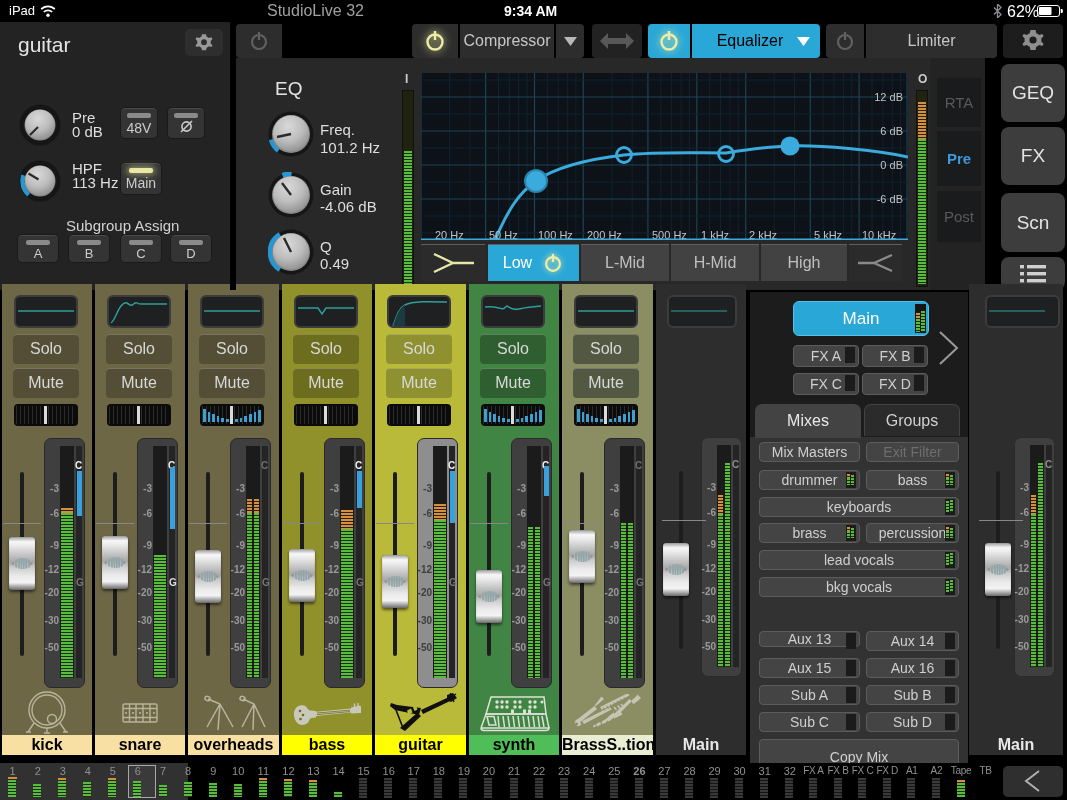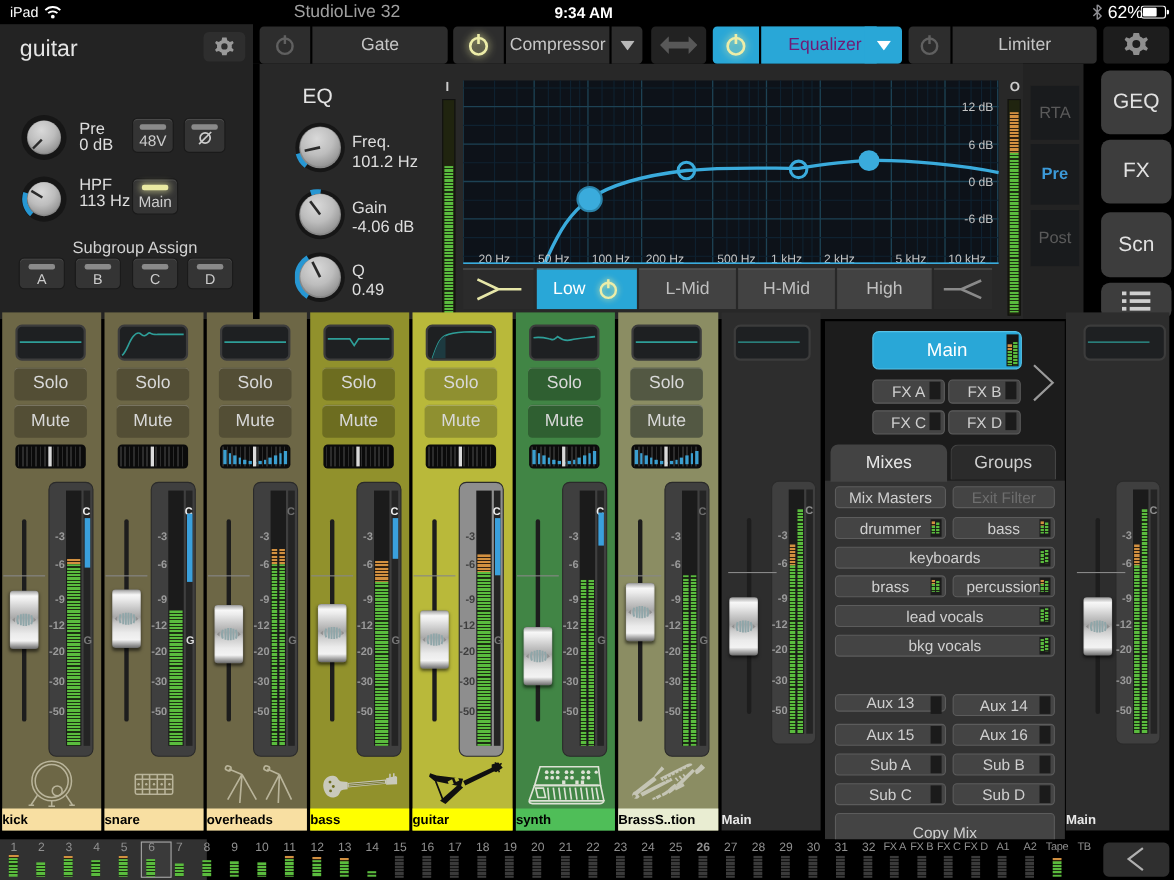--- a/index.html
+++ b/index.html
@@ -44,22 +44,22 @@
 .mbox{position:absolute;left:44px;top:154px;width:41px;height:250px;background:#3f3f3f;
   border-radius:7px;border:1px solid #2a2a2a;}
 .mtrack{position:absolute;left:15px;top:7px;width:14px;height:232px;background:#1b1b1b;}
 .ntrack{position:absolute;left:31px;top:7px;width:6px;height:232px;background:#242424;}
 
 .ftrack{position:absolute;left:20px;top:188px;width:4px;height:184px;background:#1d1d1d;border-radius:2px;}
 .detent{position:absolute;left:3px;top:239px;width:38px;height:1px;background:#888;}
 .cap{position:absolute;left:9px;width:26px;height:53px;border-radius:3px;
   background:linear-gradient(to bottom,#9f9f9f 0,#f7f7f7 9%,#ececec 16%,#c4c4c4 34%,#a9a9a9 47%,#cdcdcd 58%,#ebebeb 74%,#f3f3f3 86%,#909090 96%,#6f6f6f 100%);
   box-shadow:0 2px 3px rgba(0,0,0,.55),inset 0 0 1px rgba(0,0,0,.4);}
-.lab{position:absolute;left:0;top:451px;width:91px;height:20px;font-size:12px;font-weight:bold;
-  color:#000;text-align:left;line-height:20px;}
+.lab{position:absolute;left:0;top:451px;width:91px;height:20px;font-size:16px;font-weight:bold;
+  color:#000;text-align:center;line-height:20px;}
 .seg-g{background:repeating-linear-gradient(to bottom,#5abc3e 0 2px,#1c3012 2px 3px);}
 .seg-o{background:repeating-linear-gradient(to bottom,#d29040 0 2px,#302010 2px 3px);}
 .seg-dim{background:repeating-linear-gradient(to bottom,#3a3a3a 0 2px,#141414 2px 3px);}
 
 #rpanel{left:750px;top:292px;width:218px;height:471px;background:#1c1c1c;}
 .mixbtn{position:absolute;height:20px;background:#444;border:1px solid #5c5c5c;
   border-radius:4px;color:#c9c9c9;font-size:14px;display:flex;align-items:center;justify-content:center;}
 
 #bbar{left:0;top:763px;width:1067px;height:37px;background:#000;}
 .bnum{position:absolute;top:2px;width:26px;text-align:center;color:#909090;font-size:11px;}
@@ -89,21 +89,20 @@
         <rect x="23.7" y="4" width="1.6" height="4" fill="#fff"></rect>
     </svg>
   </div>
 
   <div class="pwr" style="left:236px;width:46px;">
     <svg width="22" height="22" viewBox="0 0 22 22">
         <circle cx="11" cy="12" r="7" stroke="#606060" stroke-width="2.2" fill="none"></circle>
         <line x1="11" y1="2" x2="11" y2="10" stroke="#606060" stroke-width="2.2"></line>
       </svg>
   </div>
-  <div class="tbtn" style="left:284px;width:123px;border-radius:0 4px 4px 0;">Gate</div>
   <div class="pwr" style="left:412px;width:46px;">
     <svg width="24" height="24" viewBox="0 0 24 24" style="filter:drop-shadow(0 0 4px #eeeea0);">
         <circle cx="12" cy="13" r="7.5" stroke="#ededa8" stroke-width="2.4" fill="none"></circle>
         <line x1="12" y1="2" x2="12" y2="11" stroke="#ededa8" stroke-width="2.4"></line>
       </svg>
   </div>
   <div class="tbtn" style="left:460px;width:94px;border-radius:0;">Compressor</div>
   <div class="tbtn" style="left:556px;width:28px;border-radius:0 4px 4px 0;">
     <svg width="13" height="9" viewBox="0 0 13 9">
         <path d="M0 0 H13 L6.5 9 Z" fill="#b8b8b8"></path>
@@ -113,21 +112,21 @@
     <svg width="34" height="16" viewBox="0 0 34 16">
         <path d="M8 0 L8 5 L26 5 L26 0 L34 8 L26 16 L26 11 L8 11 L8 16 L0 8 Z" fill="#585858"></path>
       </svg>
   </div>
   <div class="pwr" style="left:648px;width:42px;background:#29a7d7;">
     <svg width="24" height="24" viewBox="0 0 24 24" style="filter:drop-shadow(0 0 4px #eeeea0);">
         <circle cx="12" cy="13" r="7.5" stroke="#ededa8" stroke-width="2.4" fill="none"></circle>
         <line x1="12" y1="2" x2="12" y2="11" stroke="#ededa8" stroke-width="2.4"></line>
       </svg>
   </div>
-  <div class="tbtn" style="left:692px;width:105px;border-radius:0;background:#29a7d7;color:#701a75;padding-left:11px;">Equalizer</div>
+  <div class="tbtn" style="left:692px;width:105px;border-radius:0;background:#29a7d7;color:#000000;padding-left:11px;">Equalizer</div>
   <div class="tbtn" style="left:786px;width:34px;border-radius:0 4px 4px 0;background:#29a7d7;">
     <svg width="13" height="9" viewBox="0 0 13 9">
         <path d="M0 0 H13 L6.5 9 Z" fill="#fff"></path>
       </svg>
   </div>
   <div class="pwr" style="left:826px;width:38px;">
     <svg width="22" height="22" viewBox="0 0 22 22">
         <circle cx="11" cy="12" r="7" stroke="#606060" stroke-width="2.2" fill="none"></circle>
         <line x1="11" y1="2" x2="11" y2="10" stroke="#606060" stroke-width="2.2"></line>
       </svg>

